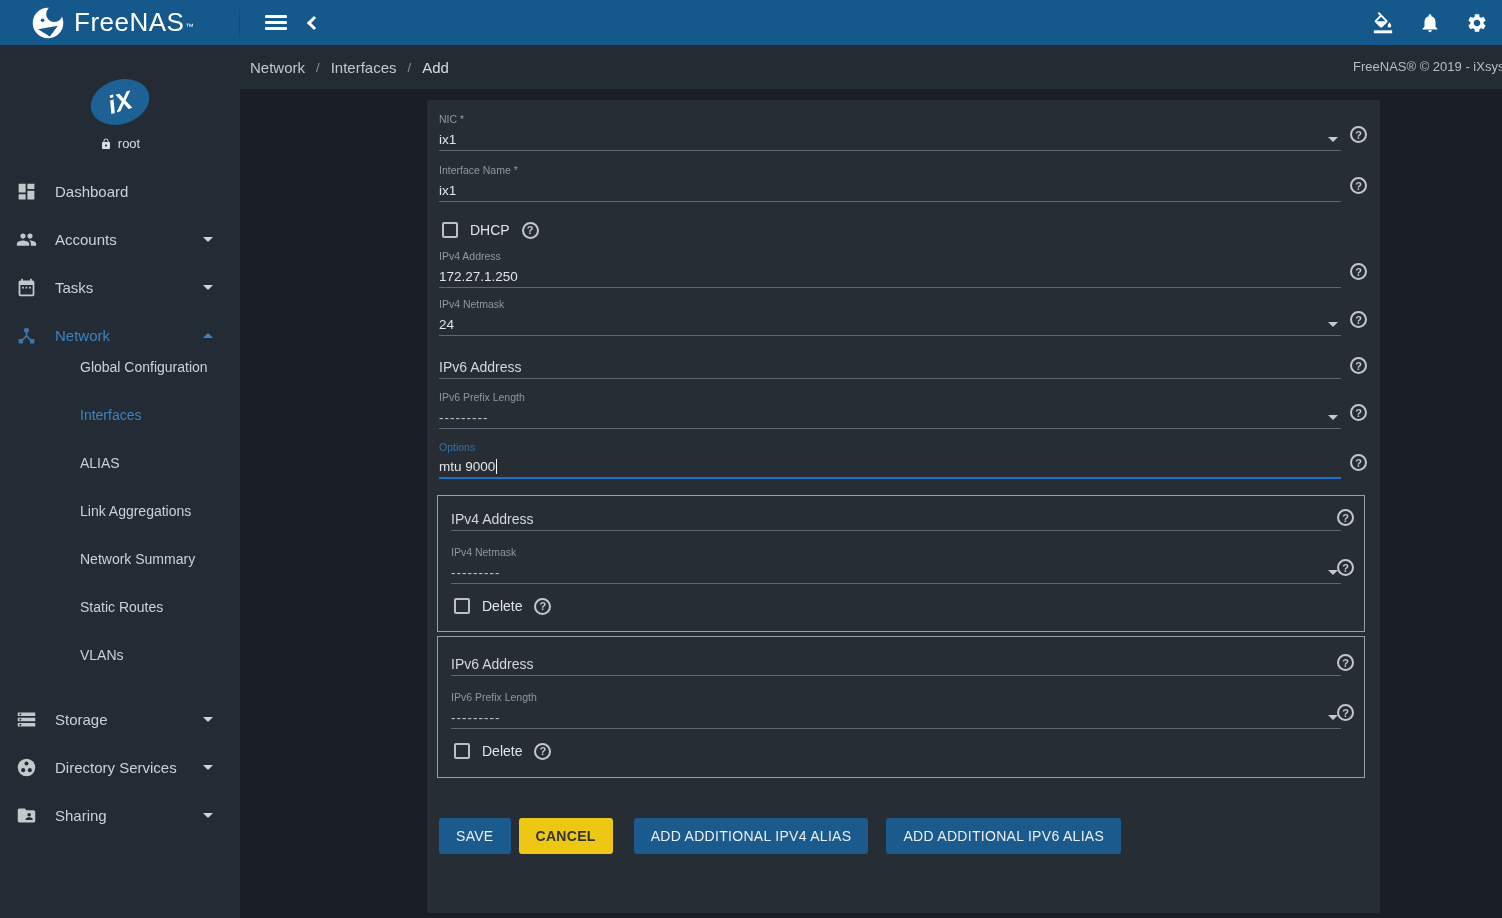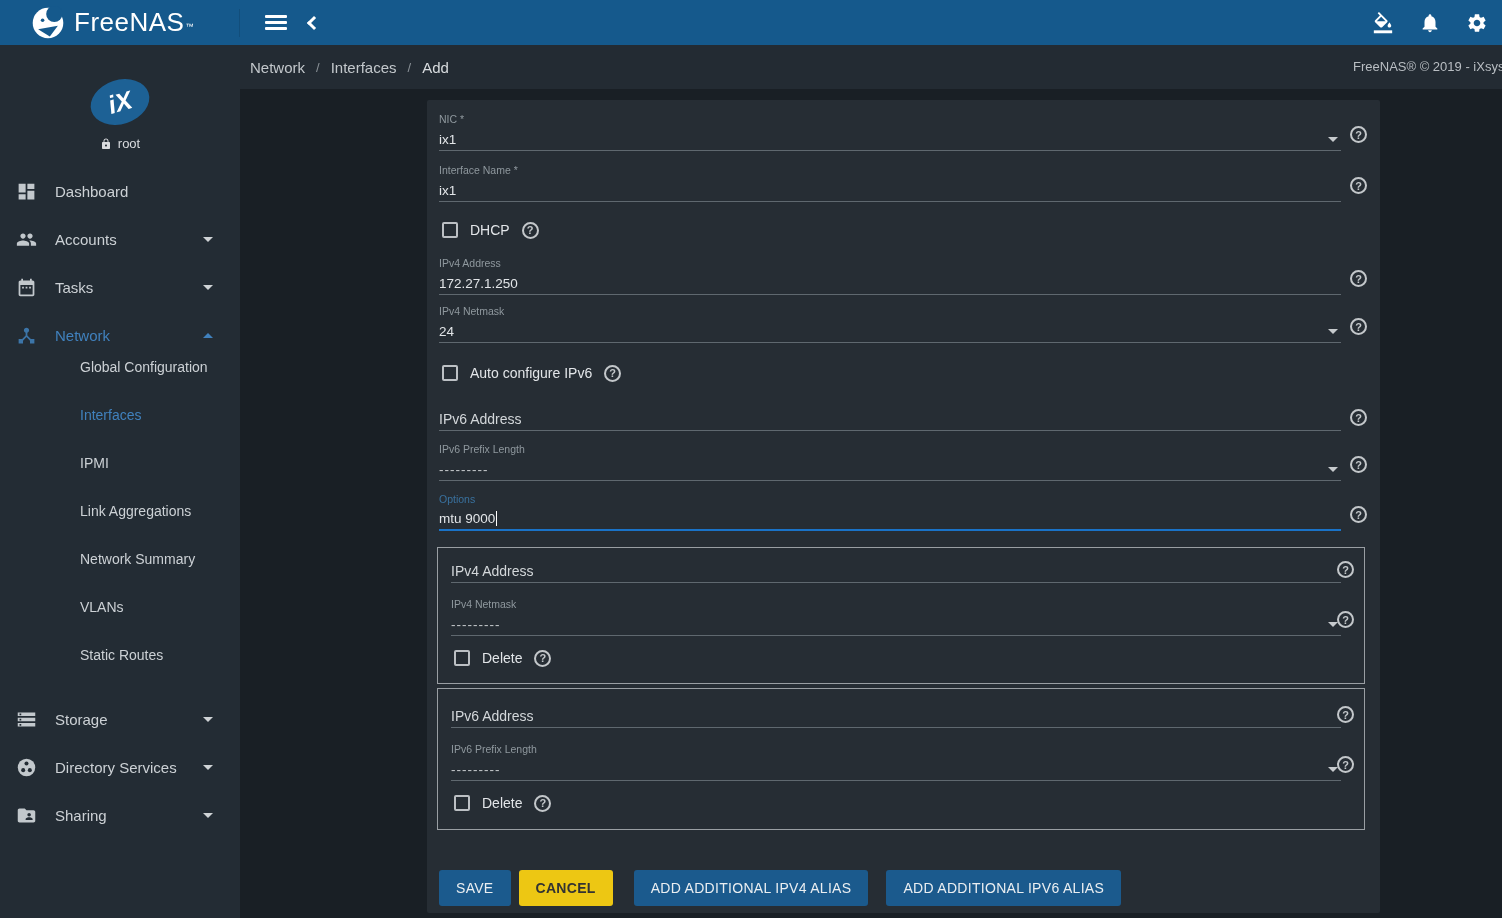--- a/index.html
+++ b/index.html
@@ -80,21 +80,21 @@
   .dd { position:absolute; right:3px; top:9px; width:0; height:0;
         border-left:5px solid transparent; border-right:5px solid transparent;
         border-top:5px solid #c6cacd; cursor:pointer; }
   .help { position:absolute; right:-26px; width:17px; height:17px;
           border:2px solid #c3c7ca; border-radius:50%; cursor:pointer;
           display:flex; align-items:center; justify-content:center; }
   .help::after { content:"?"; color:#c3c7ca; font-size:11px; font-weight:bold; }
   .field .help { top:13px; }
   .field.no-label .help { top:1px; }
 
-  .chk-row { display:flex; align-items:center; margin-left:15px; margin-bottom:17px; height:20px; }
+  .chk-row { display:flex; align-items:center; margin-left:15px; margin-bottom:10px; height:20px; }
   .checkbox { width:16px; height:16px; border:2px solid #bcc0c4; border-radius:2px;
               cursor:pointer; background:transparent; }
   .chk-label { margin-left:12px; font-size:14px; color:#e2e5e8; }
   .chk-row .help { position:static; margin-left:12px; }
 
   .mb18 { margin-bottom:18px; }  .mb10 { margin-bottom:10px; }
   .mb20 { margin-bottom:20px; }  .mb25 { margin-bottom:25px; }
   .mb12 { margin-bottom:12px; }  .mb16 { margin-bottom:16px; }
 
   .alias-box { width:928px; margin-left:10px; border:1px solid #999ea3; }
@@ -197,33 +197,33 @@
       <span class="chev up"></span>
     </div>
 
     <div class="nav-sub">
       <span>Global Configuration</span>
     </div>
     <div class="nav-sub active">
       <span>Interfaces</span>
     </div>
     <div class="nav-sub">
-      <span>IPMI</span>
+      <span>ALIAS</span>
     </div>
     <div class="nav-sub">
       <span>Link Aggregations</span>
     </div>
     <div class="nav-sub">
       <span>Network Summary</span>
     </div>
     <div class="nav-sub">
+      <span>Static Routes</span>
+    </div>
+    <div class="nav-sub">
       <span>VLANs</span>
-    </div>
-    <div class="nav-sub">
-      <span>Static Routes</span>
     </div>
 
     <div class="nav-item">
       <svg viewBox="0 0 24 24">
           <path d="M2 20h20v-4H2v4zm2-3h2v2H4v-2zM2 4v4h20V4H2zm4 3H4V5h2v2zm-4 7h20v-4H2v4zm2-3h2v2H4v-2z"></path>
         </svg>
       <span class="lbl">Storage</span>
       <span class="chev"></span>
     </div>
 
@@ -293,25 +293,20 @@
 
     <div class="field mb20">
       <div class="f-label">IPv4 Netmask</div>
       <div class="f-row select">
         <span class="f-value">24</span>
         <span class="dd"></span>
       </div>
       <span class="help"></span>
     </div>
 
-    <div class="chk-row mb25">
-      <span class="checkbox"></span>
-      <span class="chk-label">Auto configure IPv6</span>
-      <span class="help"></span>
-    </div>
 
     <div class="field no-label mb12">
       <div class="f-row">
         <span class="f-float">IPv6 Address</span>
       </div>
       <span class="help"></span>
     </div>
 
     <div class="field mb12">
       <div class="f-label">IPv6 Prefix Length</div>

